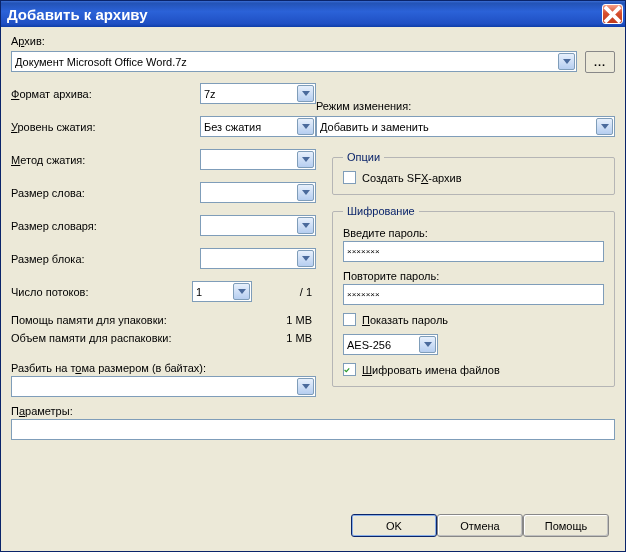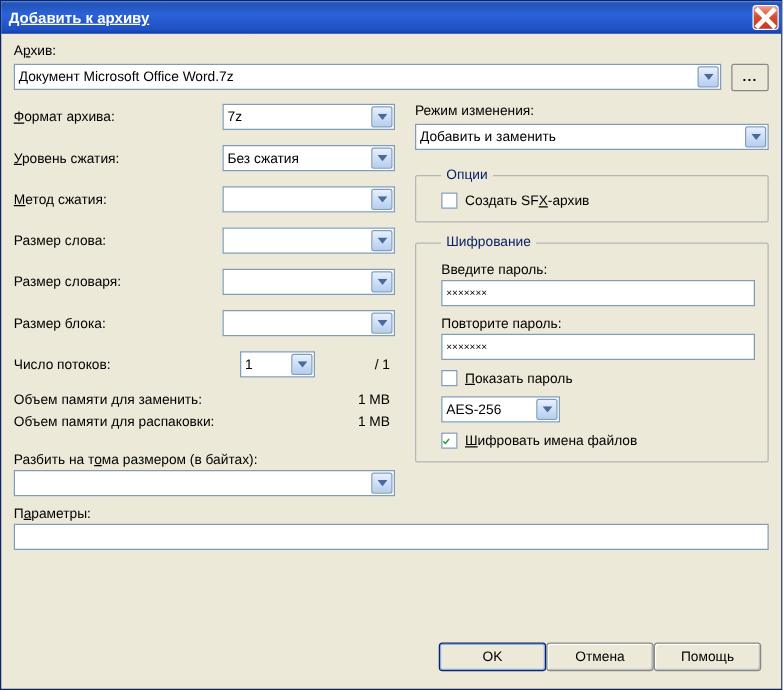--- a/index.html
+++ b/index.html
@@ -25,22 +25,21 @@
     height: 26px;
     background: linear-gradient(to bottom, #3a6ed5 0%, #2353b6 8%, #2b62d8 40%, #1f4fc3 88%, #0e3da8 100%);
     display: flex;
     align-items: center;
     padding: 0 2px 0 6px;
     color: #fff;
     font-weight: bold;
   }
   .titlebar .title {
     flex: 1;
-    font-size: 12px;
-    text-decoration: underline;
+    font-size: 15px;
   }
   .close-btn {
     width: 21px; height: 20px;
     background: linear-gradient(to bottom,#f6a08a,#d64f2f 45%,#c13b1c);
     border: 1px solid #fff;
     border-radius: 3px;
     display:flex; align-items:center; justify-content:center;
     color:#fff; font-weight:bold; font-size:12px;
     cursor:pointer;
   }
@@ -70,37 +69,37 @@
     display:flex; align-items:center; justify-content:center;
     cursor:pointer;
   }
   .arrow-btn svg { width:8px; height:6px; }
   .browse-btn {
     width:30px; height:22px;
     background:#ece9d8; border:1px solid #888; border-radius:2px;
     display:flex; align-items:center; justify-content:center;
     cursor:pointer; font-weight:bold; letter-spacing:1px;
   }
-  .columns { display:flex; gap:16px; flex:0 0 auto; }
+  .columns { display:flex; flex:0 0 auto;align-items:flex-end; }
   .col { display:flex; flex-direction:column; }
   .col-left { width:305px; }
   .col-right { flex:1; }
   .form-row { display:flex; align-items:center; margin-bottom:12px; }
   .form-row .lbl { flex:1; }
-  .form-row .fld { width:138px; }
+  .form-row .fld { width:116px; }
   .threads-row { display:flex; align-items:center; margin-bottom:12px; }
   .threads-row .lbl{flex:1}
   .thread-combo{width:60px}
   .threads-suffix{width:64px; text-align:right; padding-right:4px}
   .mem-row { display:flex; align-items:center; margin-bottom:6px; }
   .mem-row .mem-lbl{flex:1}
   .mem-row .mem-val{width:60px; text-align:right; padding-right:4px}
   fieldset {
     border:1px solid #b5b5b5; border-radius:2px;
-    padding:8px 10px 10px 20px; margin:0 0 10px 0;
+    padding:8px 10px 10px 10px; margin:0 0 10px 16px;
   }
   legend { color:#0a246a; padding:0 4px; font-size:11px; }
   .checkbox-row {
     display:flex; align-items:center; gap:6px; margin-bottom:8px;
   }
   .checkbox-row:last-child{margin-bottom:0}
   .chk {
     width:13px; height:13px; border:1px solid #7f9db9; background:#fff;
     display:inline-flex; align-items:center; justify-content:center;
     cursor:pointer; flex:0 0 13px;
@@ -254,21 +253,21 @@
             <div class="arrow-btn">
                 <svg viewBox="0 0 8 6">
                   <path d="M0 0 L8 0 L4 5 Z" fill="#4a6a9c"></path>
                 </svg>
               </div>
           </div>
           <span class="threads-suffix">/ 1</span>
         </div>
 
         <div class="mem-row">
-          <span class="mem-lbl">Объем памяти для заменить:</span>
+          <span class="mem-lbl">Помощь памяти для упаковки:</span>
           <span class="mem-val">1 MB</span>
         </div>
         <div class="mem-row" style="margin-bottom:12px">
           <span class="mem-lbl">Объем памяти для распаковки:</span>
           <span class="mem-val">1 MB</span>
         </div>
 
         <div class="split-label">
           <span>Разбить на т</span><span class="u">о</span><span>ма размером (в байтах):</span>
         </div>

